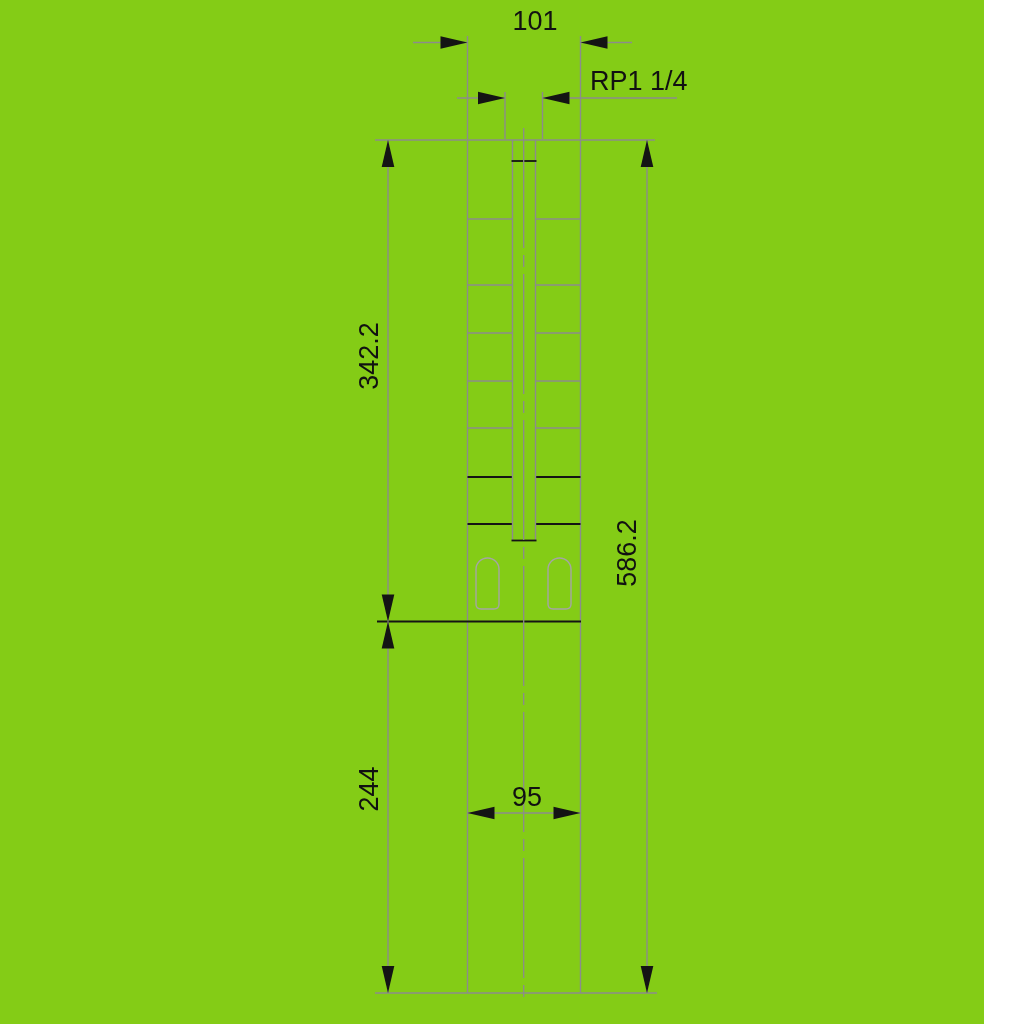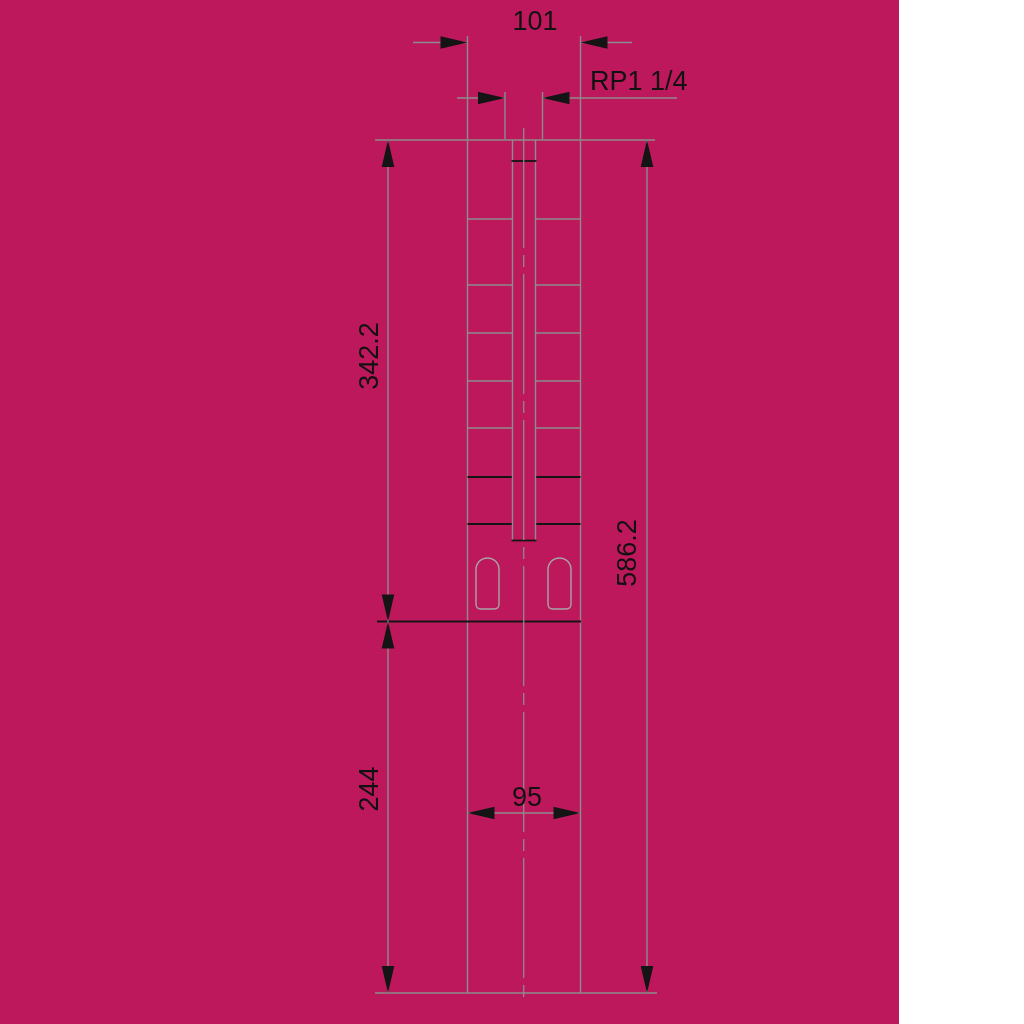--- a/index.html
+++ b/index.html
@@ -1,19 +1,19 @@
 <!DOCTYPE html>
 <html style="--outline-gray: #8c8c8c; --slot-gray: #a5a5a5; --detail-black: #141414; --text: #111111;"><head>
 <meta charset="utf-8">
 <style>
   html,body{margin:0;padding:0;background:#fff;}
   .canvas{
     position:relative;
-    width:899px;height:1024px;
-    background:#be185d;
+    width:984px;height:1024px;
+    background:#84cc16;
     font-family:"Liberation Sans", sans-serif;
   }
   svg{display:block;}
   .ln{fill:none;stroke:var(--outline-gray,#8c8c8c);stroke-width:1.4;}
   .ln-thin{fill:none;stroke:var(--slot-gray,#a5a5a5);stroke-width:1.4;}
   .ln-blk{fill:none;stroke:var(--detail-black,#141414);stroke-width:1.8;}
   .arrow{fill:var(--detail-black,#141414);stroke:none;}
   .dimtext{
     fill:var(--text,#111111);
     font-family:"Liberation Sans", sans-serif;

